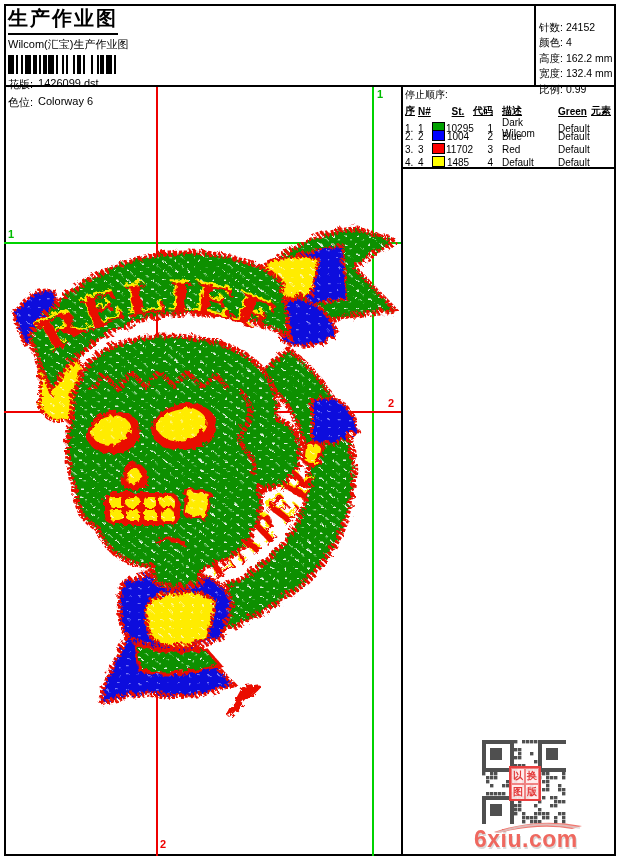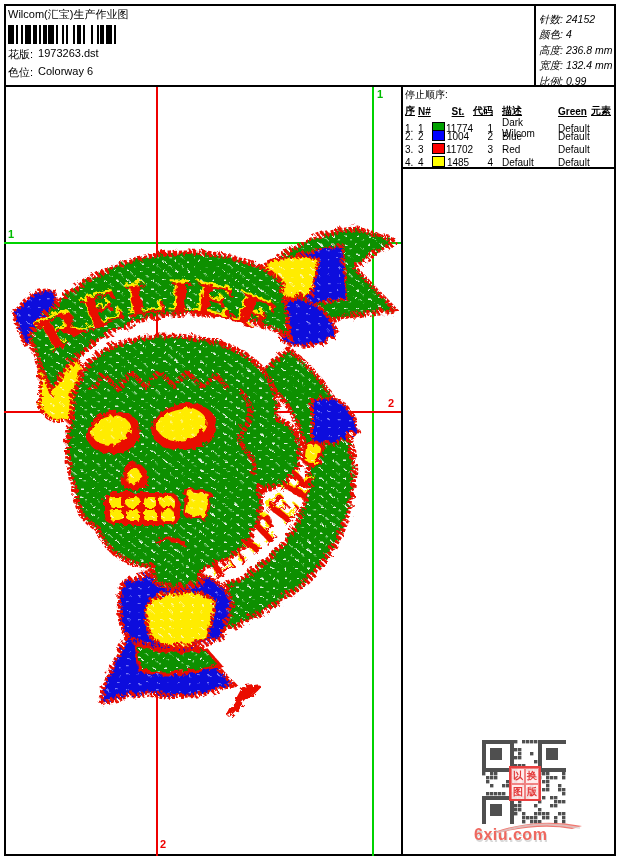--- a/index.html
+++ b/index.html
@@ -12,21 +12,21 @@
   #outer-border { position:absolute; left:4px; top:4px; right:4px; bottom:4px; border:2px solid #000; }
   
   #header-left { position:absolute; left:8px; top:5px; }
   #doc-title { font-size:20px; font-weight:bold; letter-spacing:2px; display:inline-block;
                border-bottom:2px solid #000; padding-bottom:1px; }
   #company { font-size:11px; margin-top:2px; }
   #barcode { margin-top:3px; width:112px; height:19px; display:flex; align-items:stretch; }
   #barcode div { height:100%; }
   .file-row { font-size:11px; margin-top:3px; display:flex; gap:5px; }
   
-  #stats-box { position:absolute; left:539px; top:12px; width:76px;font-style:italic; }
+  #stats-box { position:absolute; left:539px; top:20px; width:76px; }
   .stat-row { font-size:10.5px; line-height:15.4px; white-space:nowrap; display:flex; gap:3px; }
   
   #table-panel { position:absolute; left:405px; top:88px; width:210px; }
   #stop-title { font-size:10px; margin-bottom:2px; }
   .trow { display:grid; grid-template-columns:13px 12px 16px 26px 25px 61px 33px 1fr;
           align-items:center; height:13px; font-size:10px; }
   .trow .h { font-weight:bold; text-decoration:underline; text-underline-offset:1px; }
   .c-st { text-align:center; padding-right:2px; }
   .c-code { text-align:right; padding-right:4px; }
   .c-desc { padding-left:5px; }
@@ -47,31 +47,32 @@
   #lbl-end-bottom { left:156px; top:751px; }
   #artwork { position:absolute; left:0; top:0; width:100%; height:100%; }
   
   #qr { position:absolute; left:482px; top:740px; width:84px; height:84px; }
   #stamp { position:absolute; left:509px; top:766px; width:28px; height:31px;
            background:rgba(255,235,235,.93); border:2px solid #e84040;
            display:grid; grid-template-columns:1fr 1fr; grid-template-rows:1fr 1fr; }
   #stamp span { display:flex; align-items:center; justify-content:center;
                 font-size:10px; font-weight:bold; color:#e33a3a; border:0.5px solid rgba(232,64,64,.6); }
   #watermark { position:absolute; left:474px; top:826px; width:120px; }
-  #wm-text { font-size:16px; font-weight:bold; color:#ef685f; letter-spacing:0.5px;
+  #wm-text { font-size:23px; font-weight:bold; color:#ef685f; letter-spacing:0.5px;
              text-shadow:1px 2px 0 #d9d9d9, -1px -1px 0 #fff; }
   #wm-swoosh { position:absolute; left:18px; top:-7px; width:92px; height:14px; }
 </style>
 </head>
 <body>
 
 <div id="screen">
   <div id="outer-border"></div>
 
   <div id="header-left">
+    <div id="doc-title">生产作业图</div>
     <div id="company">Wilcom(汇宝)生产作业图</div>
     <div id="barcode">
         <div style="width: 5.7931px; background: rgb(0, 0, 0);"></div>
         <div style="width: 1.93103px; background: rgb(255, 255, 255);"></div>
         <div style="width: 1.93103px; background: rgb(0, 0, 0);"></div>
         <div style="width: 3.86207px; background: rgb(255, 255, 255);"></div>
         <div style="width: 1.93103px; background: rgb(0, 0, 0);"></div>
         <div style="width: 1.93103px; background: rgb(255, 255, 255);"></div>
         <div style="width: 5.7931px; background: rgb(0, 0, 0);"></div>
         <div style="width: 1.93103px; background: rgb(255, 255, 255);"></div>
@@ -101,40 +102,40 @@
         <div style="width: 1.93103px; background: rgb(255, 255, 255);"></div>
         <div style="width: 3.86207px; background: rgb(0, 0, 0);"></div>
         <div style="width: 1.93103px; background: rgb(255, 255, 255);"></div>
         <div style="width: 5.7931px; background: rgb(0, 0, 0);"></div>
         <div style="width: 1.93103px; background: rgb(255, 255, 255);"></div>
         <div style="width: 1.93103px; background: rgb(0, 0, 0);"></div>
         <div style="width: 3.86207px; background: rgb(255, 255, 255);"></div>
       </div>
     <div class="file-row">
       <span>花版:</span>
-      <span>1973263.dst</span>
+      <span>1426099.dst</span>
     </div>
     <div class="file-row">
       <span>色位:</span>
       <span>Colorway 6</span>
     </div>
   </div>
 
   <div id="stats-box">
       <div class="stat-row">
         <span>针数:</span>
         <span>24152</span>
       </div>
       <div class="stat-row">
         <span>颜色:</span>
         <span>4</span>
       </div>
       <div class="stat-row">
         <span>高度:</span>
-        <span>236.8 mm</span>
+        <span>162.2 mm</span>
       </div>
       <div class="stat-row">
         <span>宽度:</span>
         <span>132.4 mm</span>
       </div>
       <div class="stat-row">
         <span>比例:</span>
         <span>0.99</span>
       </div>
     </div>
@@ -154,21 +155,21 @@
       <span class="h c-code">代码</span>
       <span class="h c-desc">描述</span>
       <span class="h">Green</span>
       <span class="h">元素</span>
     </div>
     <div id="stop-rows">
         <div class="trow">
           <span>1.</span>
           <span>1</span>
           <span><span class="swatch" style="display: inline-block; background: rgb(0, 160, 0);"></span></span>
-          <span class="c-st">11774</span>
+          <span class="c-st">10295</span>
           <span class="c-code">1</span>
           <span class="c-desc">Dark Wilcom</span>
           <span>Default</span>
           <span></span>
         </div>
         <div class="trow">
           <span>2.</span>
           <span>2</span>
           <span><span class="swatch" style="display: inline-block; background: rgb(0, 0, 255);"></span></span>
           <span class="c-st">1004</span>

